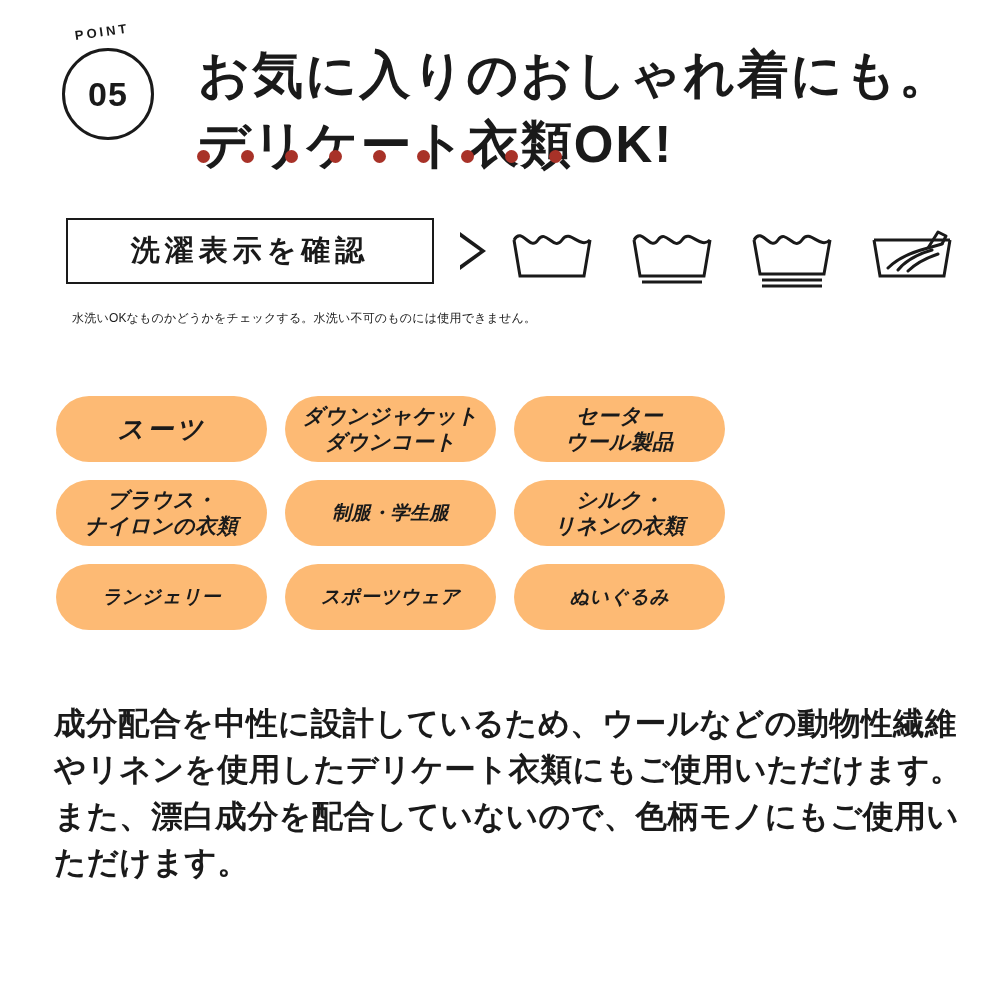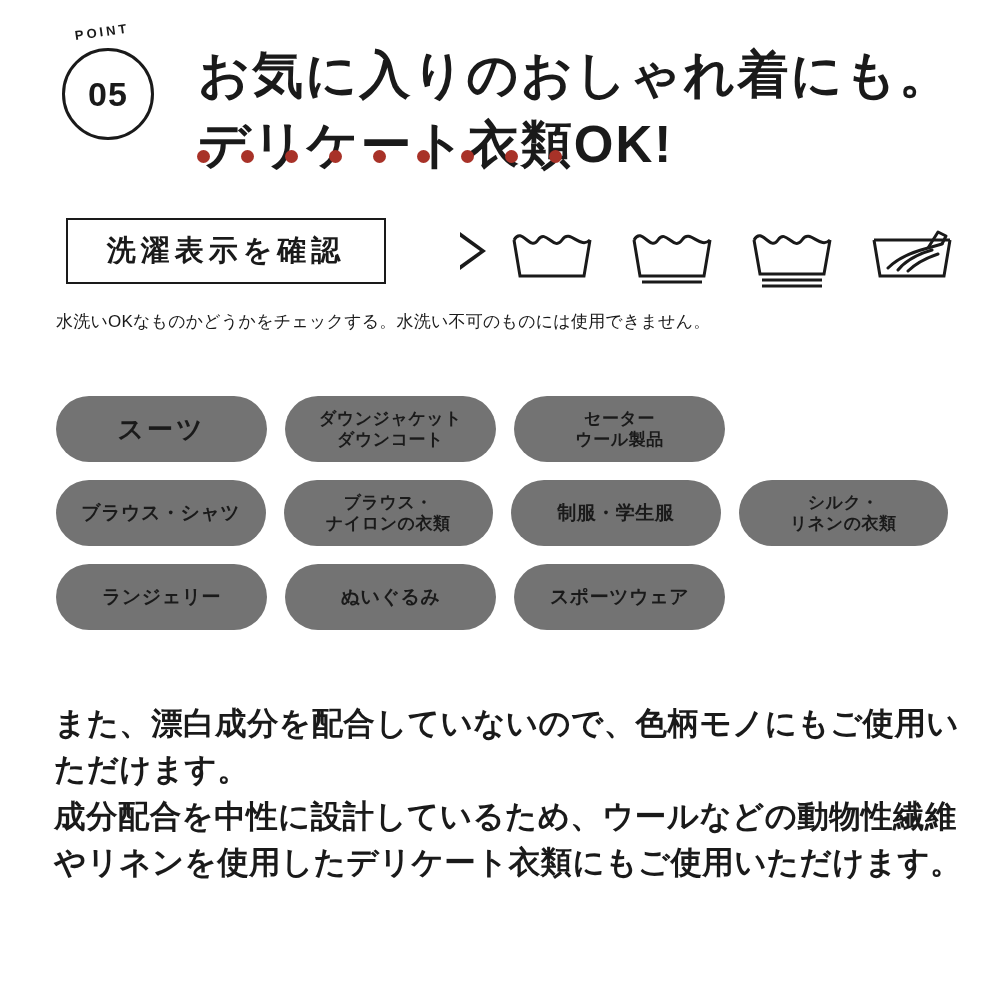--- a/index.html
+++ b/index.html
@@ -87,21 +87,21 @@
     position: absolute;
     top: 218px;
     left: 66px;
     width: 880px;
     height: 70px;
   }
   .wash-box {
     position: absolute;
     left: 0;
     top: 0;
-    width: 320px;
+    width: 368px;
     height: 66px;
     border: 2.5px solid #1a1a1a;
     box-sizing: border-box;
     display: flex;
     align-items: center;
     justify-content: center;
   }
   .wash-box-label {
     font-size: 29px;
     font-weight: bold;
@@ -136,23 +136,23 @@
     gap: 32px;
   }
   .wash-icon {
     width: 88px;
     height: 66px;
   }
 
   .note {
     position: absolute;
     top: 310px;
-    left: 56px;
+    left: 72px;
     width: 880px;
-    font-size: 17px;
+    font-size: 12px;
     letter-spacing: 0.2px;
     white-space: nowrap;
   }
 
   
   .tag-grid {
     position: absolute;
     top: 396px;
     left: 56px;
     width: 892px;
@@ -161,29 +161,30 @@
     gap: 18px;
   }
   .tag-row {
     display: flex;
     gap: 18px;
   }
   .tag {
     width: 211px;
     height: 66px;
     border-radius: 33px;
-    background: #737373;
+    background: #fdba74;
     display: flex;
     align-items: center;
     justify-content: center;
     text-align: center;
     box-sizing: border-box;
+    font-style: italic;
   }
   .tag-text {
-    font-size: 17px;
+    font-size: 21px;
     font-weight: bold;
     line-height: 1.25;
     letter-spacing: 0.5px;
     white-space: pre-line;
   }
   .tag.big .tag-text {
     font-size: 26px;
     letter-spacing: 3px;
   }
   .tag.mid .tag-text {
@@ -291,46 +292,43 @@
       <span class="tag-text">ダウンジャケット
 ダウンコート</span>
     </div>
     <div class="tag">
       <span class="tag-text">セーター
 ウール製品</span>
     </div>
   </div>
 
   <div class="tag-row">
-    <div class="tag mid">
-      <span class="tag-text">ブラウス・シャツ</span>
-    </div>
     <div class="tag">
       <span class="tag-text">ブラウス・
 ナイロンの衣類</span>
     </div>
     <div class="tag mid">
       <span class="tag-text">制服・学生服</span>
     </div>
     <div class="tag">
       <span class="tag-text">シルク・
 リネンの衣類</span>
     </div>
   </div>
 
   <div class="tag-row">
     <div class="tag mid">
       <span class="tag-text">ランジェリー</span>
     </div>
     <div class="tag mid">
+      <span class="tag-text">スポーツウェア</span>
+    </div>
+    <div class="tag mid">
       <span class="tag-text">ぬいぐるみ</span>
     </div>
-    <div class="tag mid">
-      <span class="tag-text">スポーツウェア</span>
-    </div>
   </div>
 
 </div>
 
 <div class="body-copy">
+  <p class="body-para">成分配合を中性に設計しているため、ウールなどの動物性繊維やリネンを使用したデリケート衣類にもご使用いただけます。</p>
   <p class="body-para">また、漂白成分を配合していないので、色柄モノにもご使用いただけます。</p>
-  <p class="body-para">成分配合を中性に設計しているため、ウールなどの動物性繊維やリネンを使用したデリケート衣類にもご使用いただけます。</p>
 </div>
 
 </body></html>

